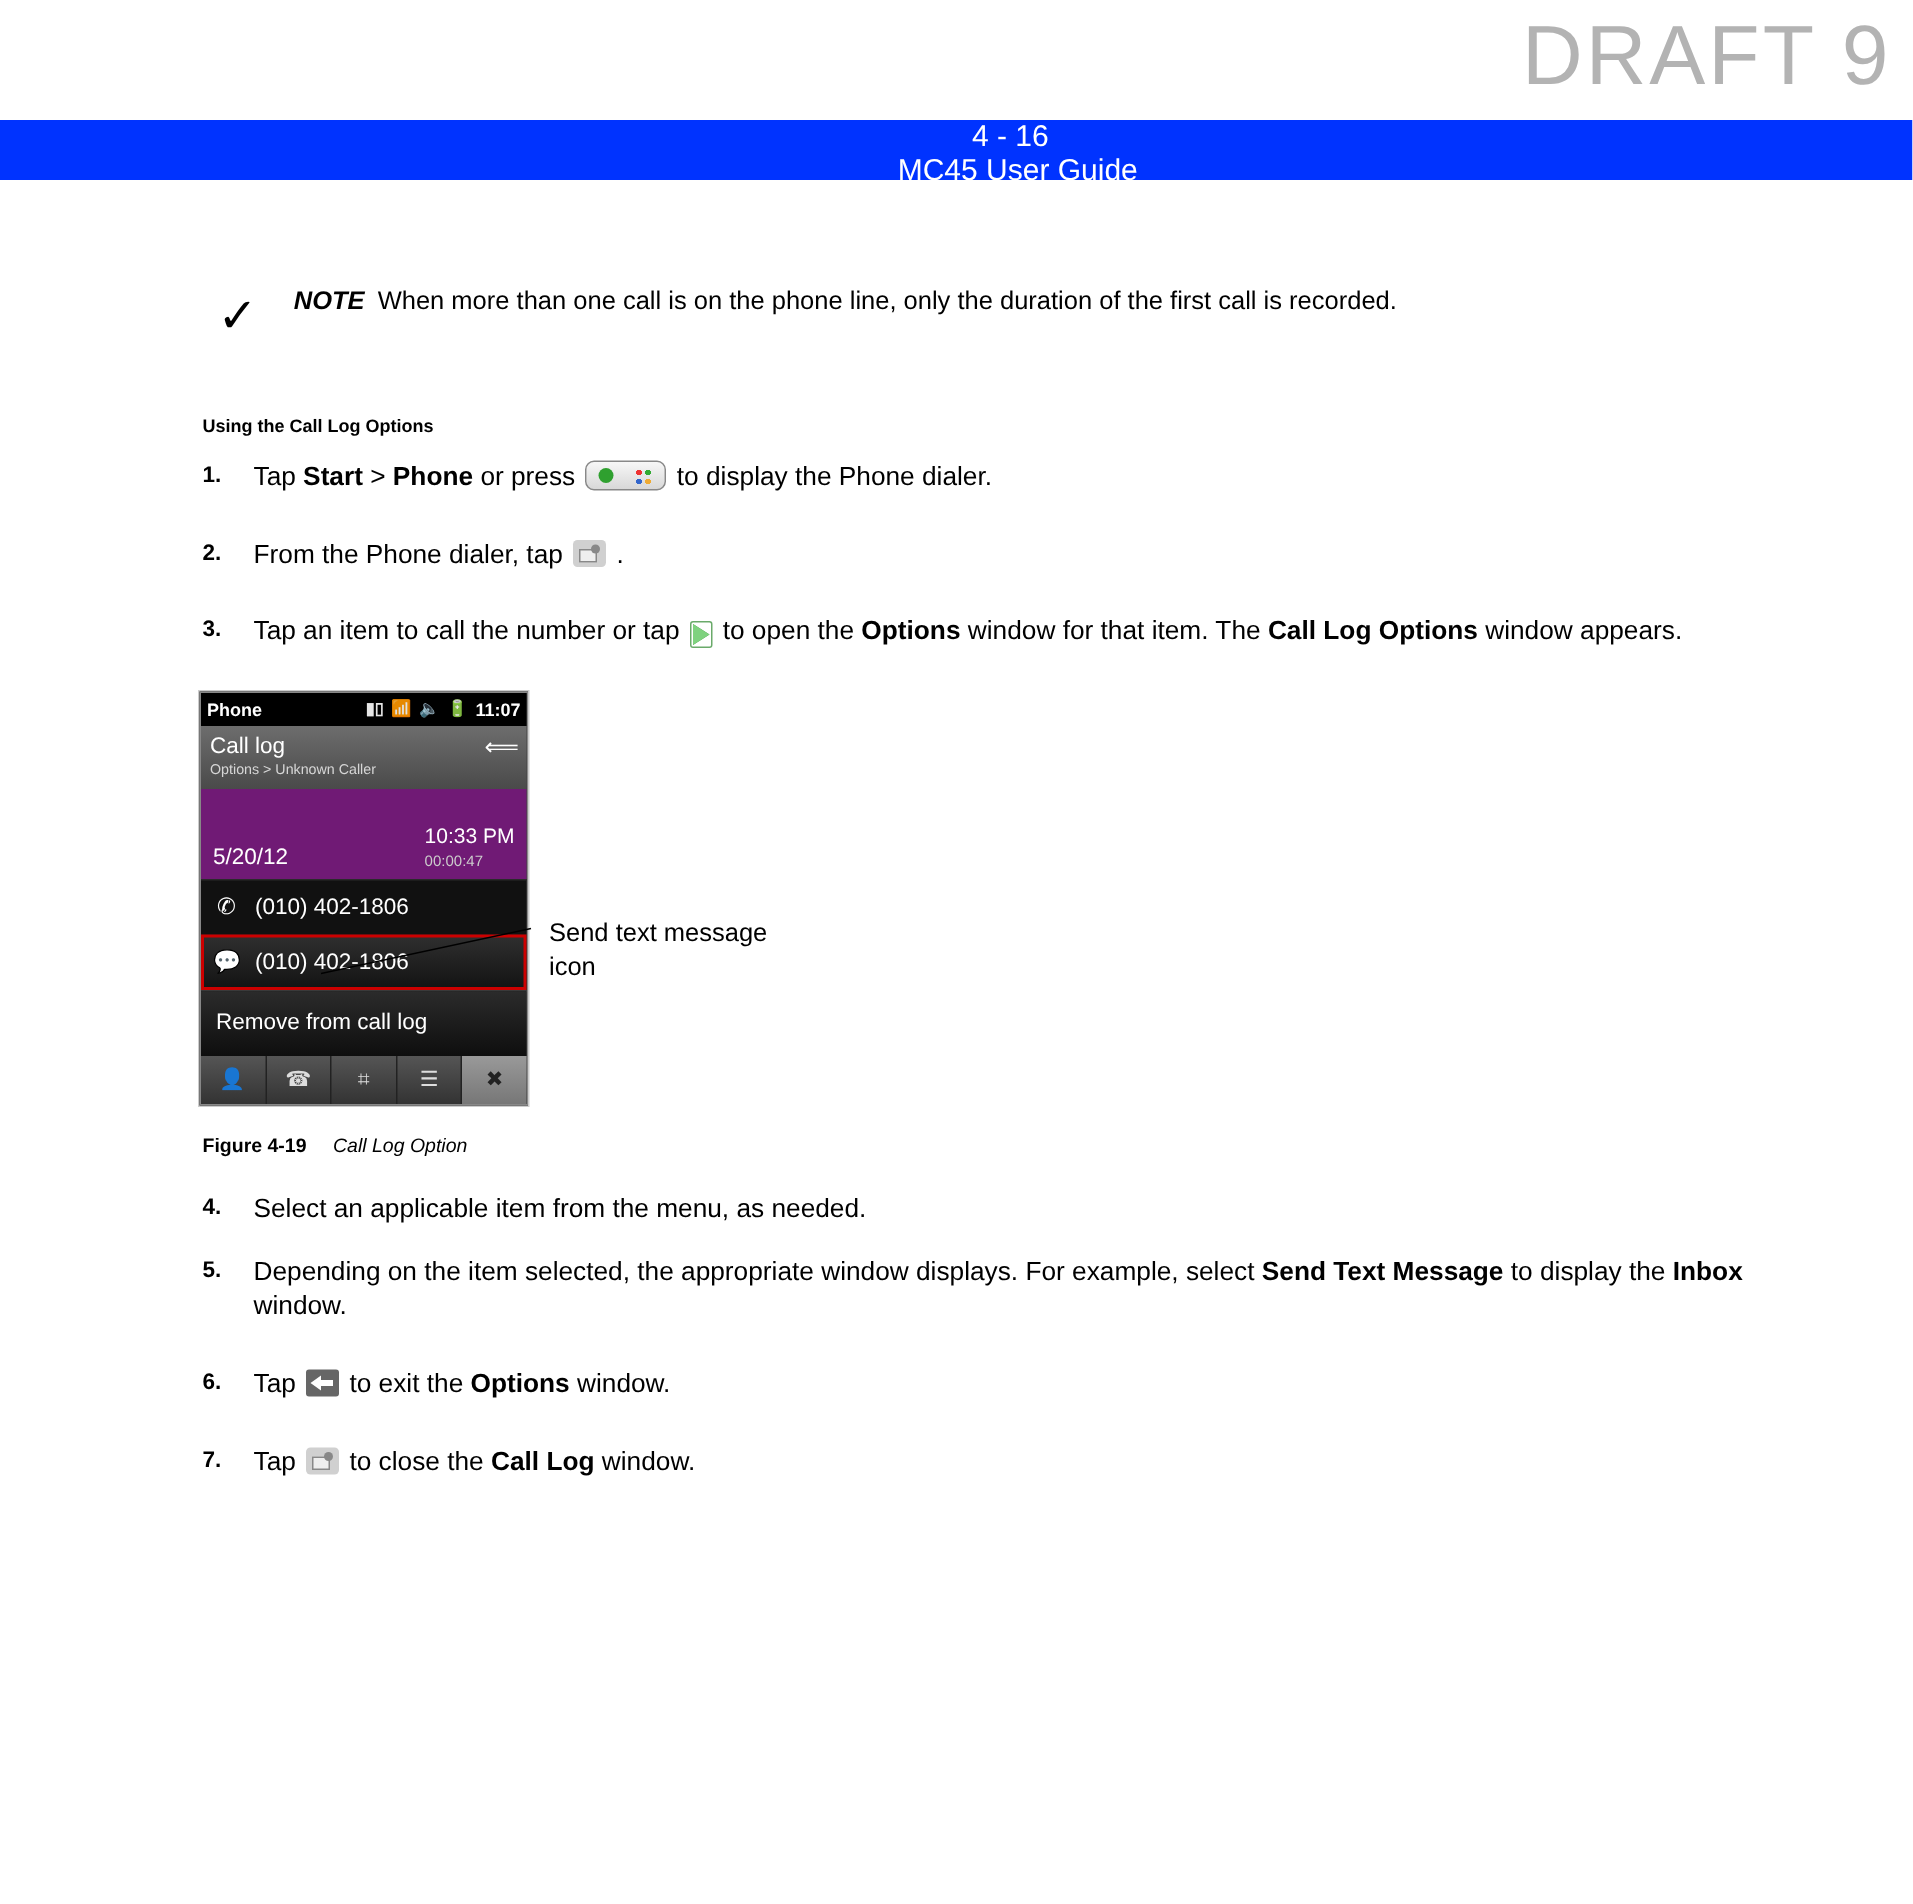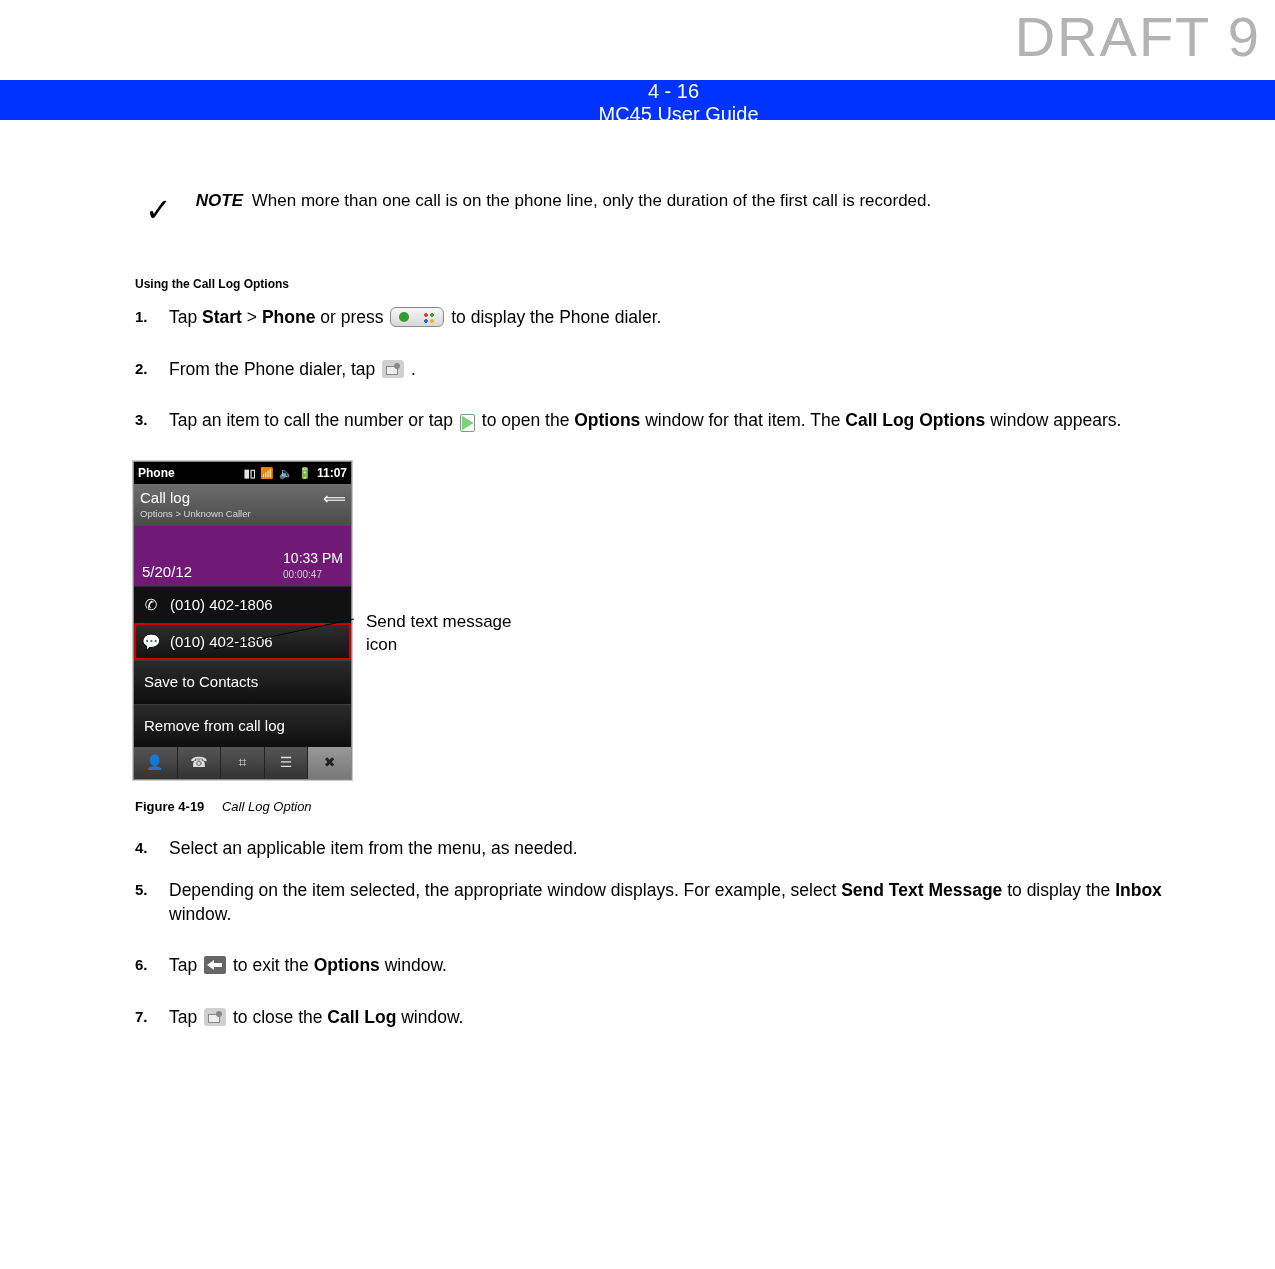--- a/index.html
+++ b/index.html
@@ -251,21 +251,20 @@
         </span>
       </div>
       <div class="ph-entry">
         <span class="ic">✆</span>
         <span>(010) 402-1806</span>
       </div>
       <div class="ph-entry selected">
         <span class="ic">💬</span>
         <span>(010) 402-1806</span>
       </div>
-      <div class="ph-menuitem">Save to Contacts</div>
       <div class="ph-menuitem">Remove from call log</div>
       <div class="ph-bottombar">
         <div class="bb">👤</div>
         <div class="bb">☎</div>
         <div class="bb">⌗</div>
         <div class="bb">☰</div>
         <div class="bb">✖</div>
       </div>
     </div>
 

